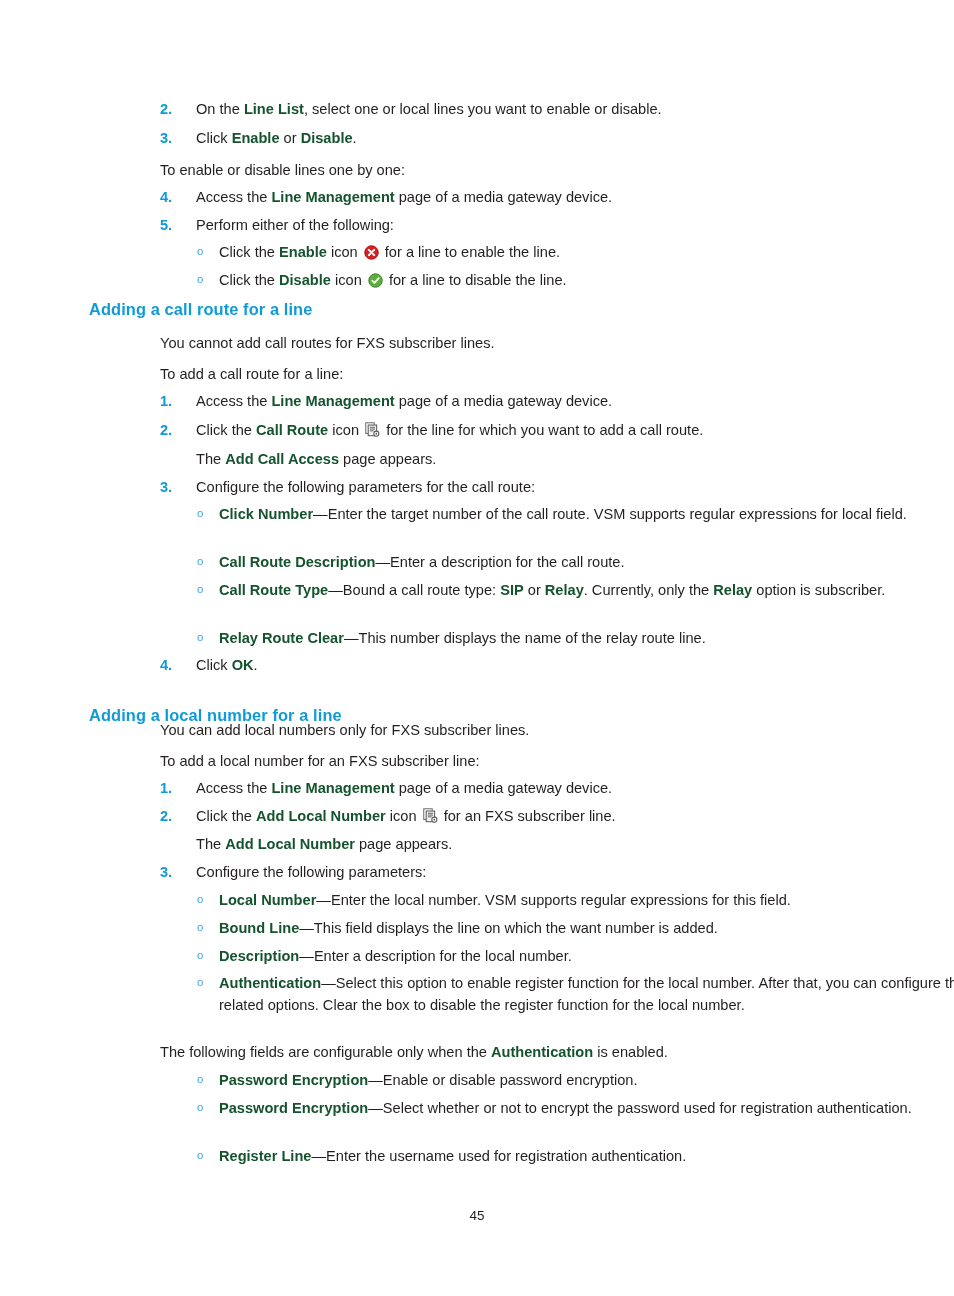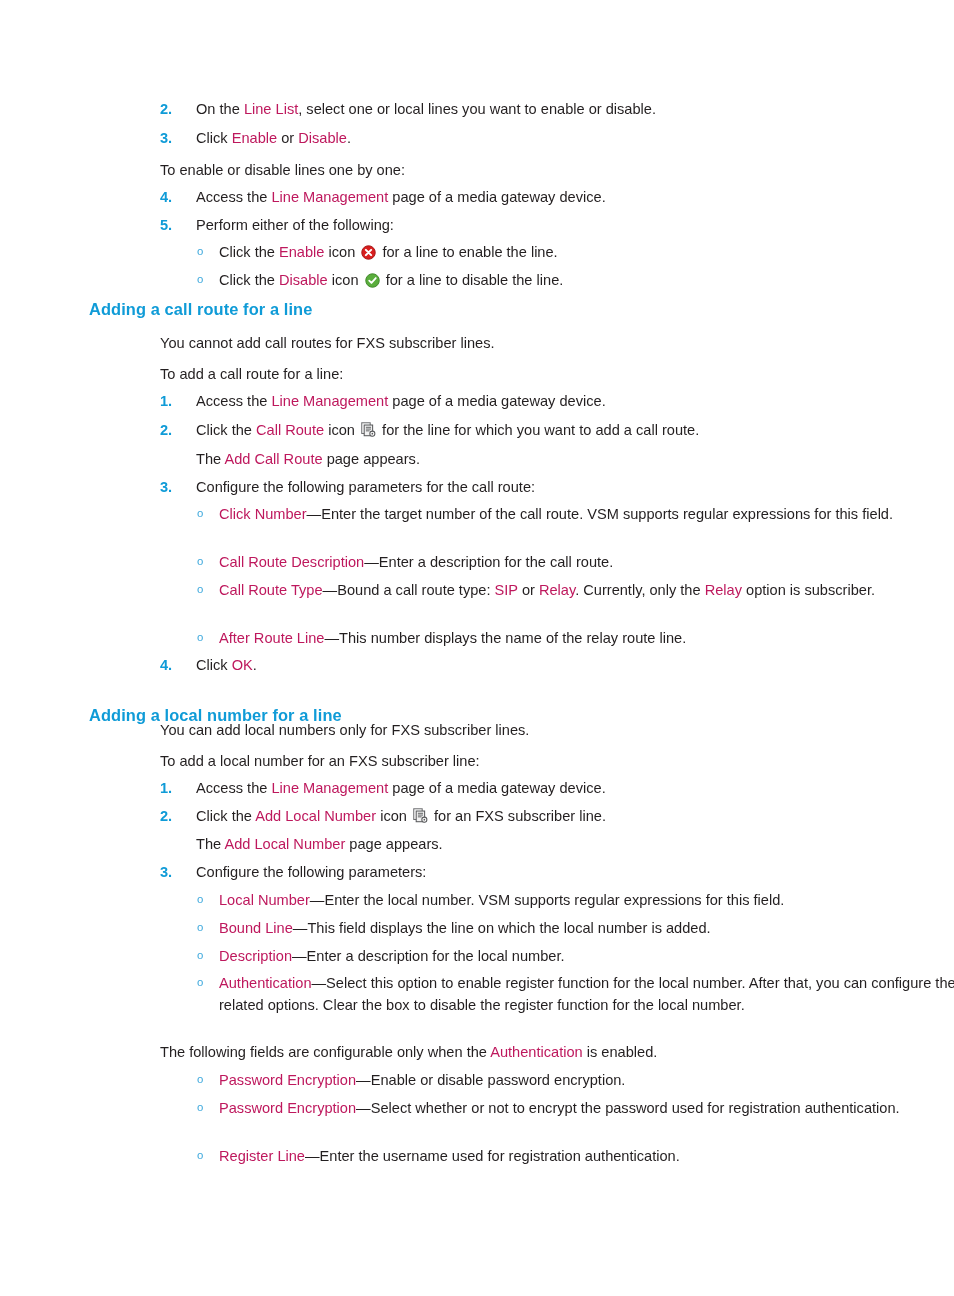--- a/index.html
+++ b/index.html
@@ -83,21 +83,21 @@
   h2.section {
     position: relative;
     margin: 0;
     padding-left: 89px;
     color: #0f9bd7;
     font-size: 16.4px;
     font-weight: bold;
     letter-spacing: 0.1px;
   }
 
-  b, strong { font-weight: normal; color: #be185d; }
+  b, strong { font-weight: bold; color: #14532d; }
 
   .pagenum {
     position: absolute;
     left: 0;
     top: 1208px;
     width: 954px;
     text-align: center;
     font-size: 13.5px;
     color: #231f20;
   }
@@ -173,45 +173,45 @@
     <span class="num">2.</span>
     <span class="body"><span>Click the </span><b>Call Route</b><span> icon </span><span class="ico"><svg width="15" height="16" viewBox="0 0 16 17">
             <rect x="0.8" y="0.8" width="9" height="11.4" fill="#ffffff" stroke="#6d6e71" stroke-width="1.1"></rect>
             <rect x="3.4" y="3.2" width="9" height="11.4" fill="#f2f2f2" stroke="#58595b" stroke-width="1.1"></rect>
             <path d="M5.2 5.6 H10.7 M5.2 7.5 H10.7 M5.2 9.4 H9.2" stroke="#58595b" stroke-width="1"></path>
             <circle cx="12.1" cy="12.4" r="2.7" fill="#ffffff" stroke="#58595b" stroke-width="1.1"></circle>
             <circle cx="12.1" cy="12.4" r="0.9" fill="#58595b"></circle>
           </svg></span><span> for the line for which you want to add a call route.</span></span>
   </div>
 
-  <div class="abs row para196" style="top:448px;"><span>The </span><b>Add Call Route</b><span> page appears.</span></div>
+  <div class="abs row para196" style="top:448px;"><span>The </span><b>Add Call Access</b><span> page appears.</span></div>
 
   <div class="abs row step" style="top:476px;">
     <span class="num">3.</span>
     <span class="body">Configure the following parameters for the call route:</span>
   </div>
 
   <div class="abs row sub" style="top:503px;">
     <span class="obul">o</span>
-    <span class="body"><b>Click Number</b><span>—Enter the target number of the call route. VSM supports regular expressions for this field.</span></span>
+    <span class="body"><b>Click Number</b><span>—Enter the target number of the call route. VSM supports regular expressions for local field.</span></span>
   </div>
 
   <div class="abs row sub" style="top:551px;">
     <span class="obul">o</span>
     <span class="body"><b>Call Route Description</b><span>—Enter a description for the call route.</span></span>
   </div>
 
   <div class="abs row sub" style="top:579px;">
     <span class="obul">o</span>
     <span class="body"><b>Call Route Type</b><span>—Bound a call route type: </span><b>SIP</b><span> or </span><b>Relay</b><span>. Currently, only the </span><b>Relay</b><span> option is subscriber.</span></span>
   </div>
 
   <div class="abs row sub" style="top:627px;">
     <span class="obul">o</span>
-    <span class="body"><b>After Route Line</b><span>—This number displays the name of the relay route line.</span></span>
+    <span class="body"><b>Relay Route Clear</b><span>—This number displays the name of the relay route line.</span></span>
   </div>
 
   <div class="abs row step" style="top:654px;">
     <span class="num">4.</span>
     <span class="body"><span>Click </span><b>OK</b><span>.</span></span>
   </div>
 
   <h2 class="abs section" style="top:687px;">Adding a local number for a line</h2>
 
   <div class="abs row para160" style="top:719px;">You can add local numbers only for FXS subscriber lines.</div>
@@ -240,21 +240,21 @@
     <span class="body">Configure the following parameters:</span>
   </div>
 
   <div class="abs row sub" style="top:889px;">
     <span class="obul">o</span>
     <span class="body"><b>Local Number</b><span>—Enter the local number. VSM supports regular expressions for this field.</span></span>
   </div>
 
   <div class="abs row sub" style="top:917px;">
     <span class="obul">o</span>
-    <span class="body"><b>Bound Line</b><span>—This field displays the line on which the local number is added.</span></span>
+    <span class="body"><b>Bound Line</b><span>—This field displays the line on which the want number is added.</span></span>
   </div>
 
   <div class="abs row sub" style="top:945px;">
     <span class="obul">o</span>
     <span class="body"><b>Description</b><span>—Enter a description for the local number.</span></span>
   </div>
 
   <div class="abs row sub" style="top:972px;">
     <span class="obul">o</span>
     <span class="body"><b>Authentication</b><span>—Select this option to enable register function for the local number. After that, you can configure the authentication related options. Clear the box to disable the register function for the local number.</span></span>
@@ -270,14 +270,15 @@
   <div class="abs row sub" style="top:1097px;">
     <span class="obul">o</span>
     <span class="body"><b>Password Encryption</b><span>—Select whether or not to encrypt the password used for registration authentication.</span></span>
   </div>
 
   <div class="abs row sub" style="top:1145px;">
     <span class="obul">o</span>
     <span class="body"><b>Register Line</b><span>—Enter the username used for registration authentication.</span></span>
   </div>
 
+  <div class="pagenum">45</div>
 
 </div>
 
 </body></html>

